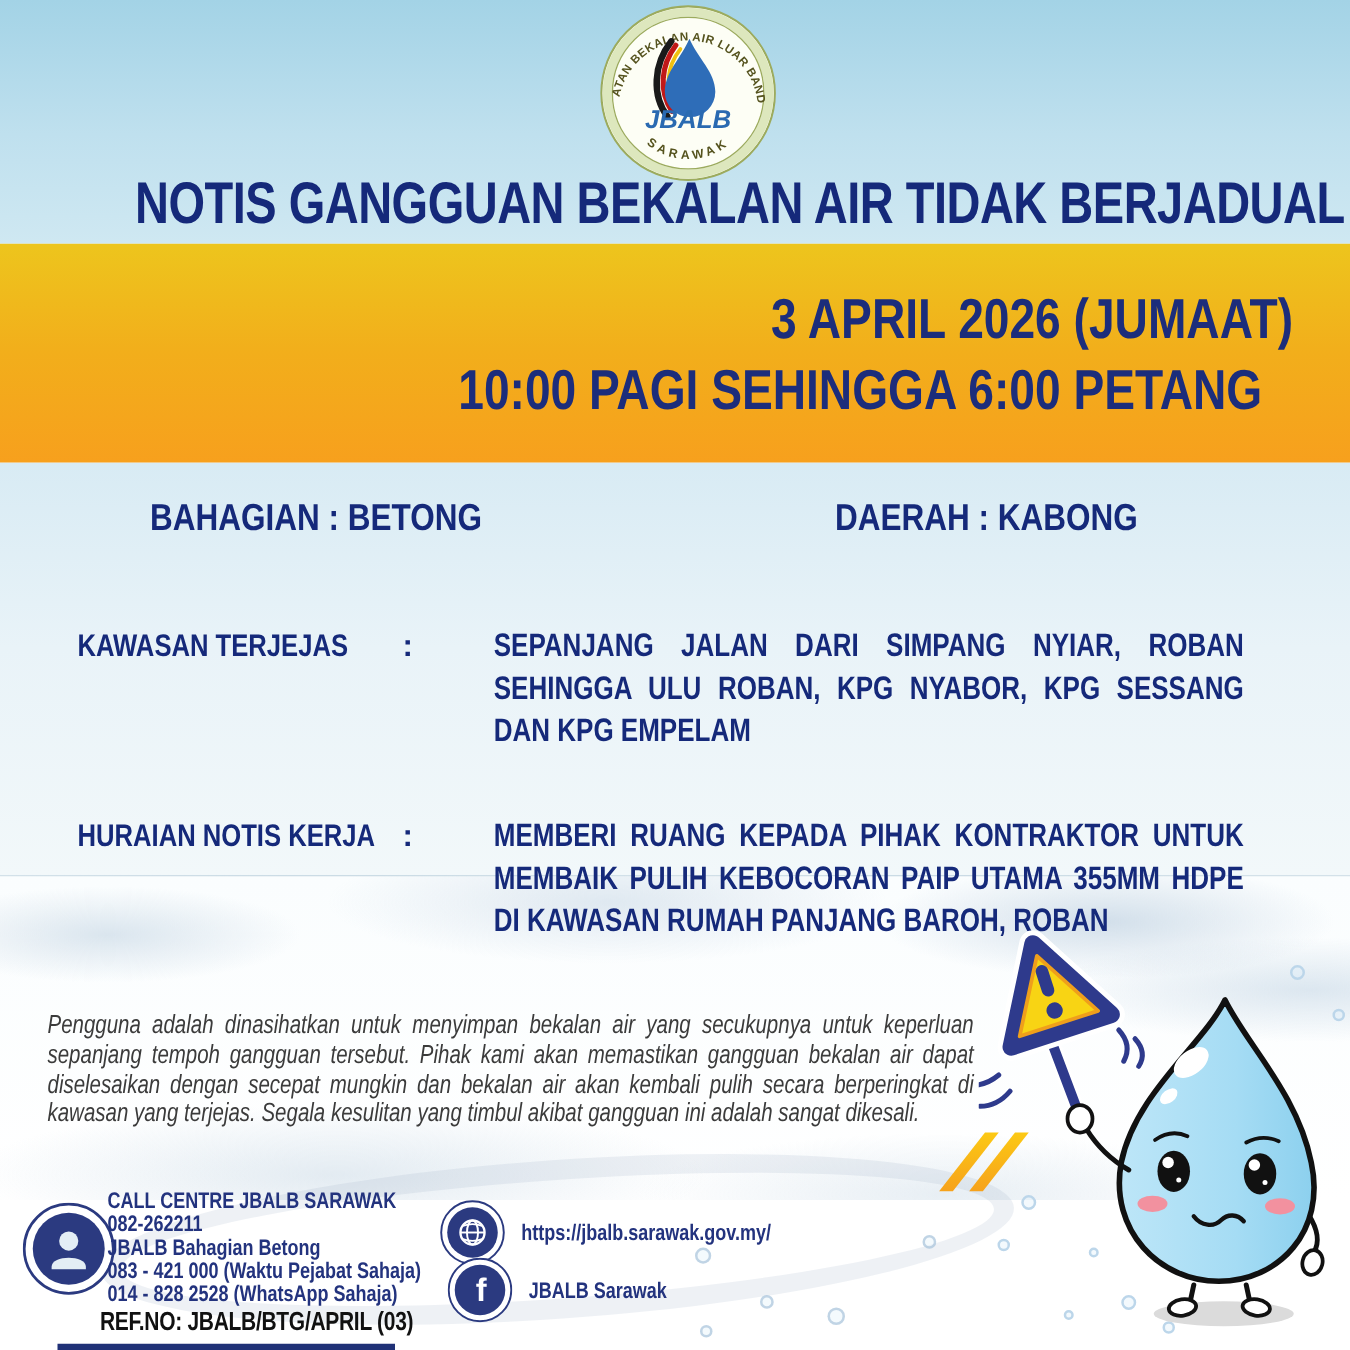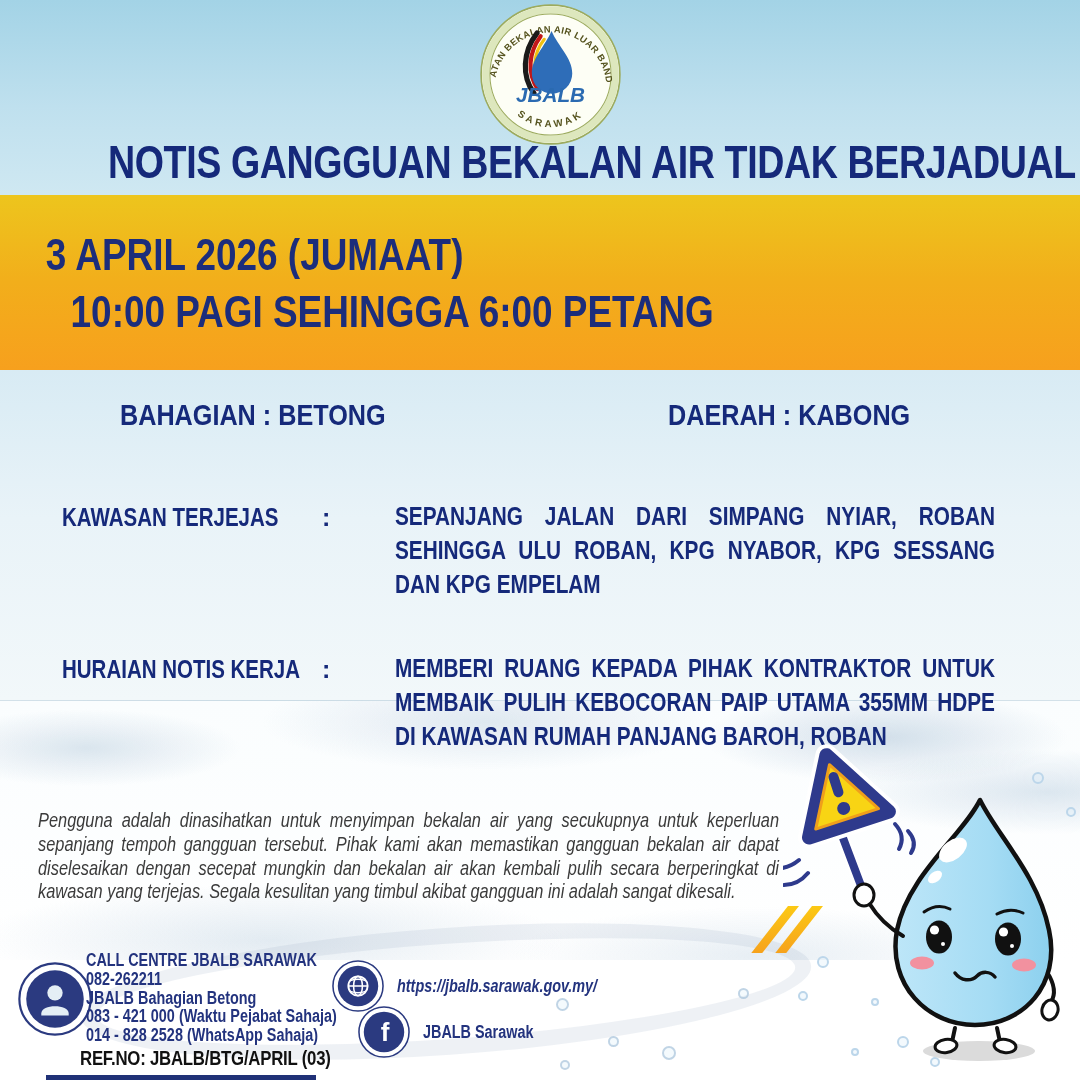--- a/index.html
+++ b/index.html
@@ -5,21 +5,21 @@
   html,body { margin:0; padding:0; background:#e8e8e8; }
   .poster {
     position:relative; width:1080px; height:1080px; overflow:hidden;
     font-family:"Liberation Sans", sans-serif; background:#ffffff;
   }
   
   .bg-top { position:absolute; left:0; top:0; width:1080px; height:195px;
     background:linear-gradient(180deg,#a3d3e6 0%,#bfe0ee 55%,#cfe8f2 100%); }
   .band { position:absolute; left:0; top:195px; width:1080px; height:175px;
     background:linear-gradient(180deg,#edc51d 0%,#f2ae1b 50%,#f7a01d 100%);
-    display:flex; flex-direction:column; justify-content:center; align-items:flex-start; gap:12px; }
+    display:flex; flex-direction:column; justify-content:center; align-items:flex-end; gap:12px; }
   .bg-mid { position:absolute; left:0; top:370px; width:1080px; height:330px;
     background:linear-gradient(180deg,#d8ebf4 0%,#e9f3f8 45%,#f2f8fa 100%); }
   .bg-splash { position:absolute; left:0; top:700px; width:1080px; height:260px;
     border-top:1px solid rgba(175,200,215,.55);
     background:
       radial-gradient(ellipse 220px 55px at 8% 18%, rgba(165,190,212,.38), transparent 70%),
       radial-gradient(ellipse 320px 70px at 45% 8%, rgba(160,185,210,.30), transparent 70%),
       radial-gradient(ellipse 260px 65px at 82% 14%, rgba(150,178,205,.40), transparent 70%),
       radial-gradient(ellipse 300px 60px at 97% 35%, rgba(160,188,212,.35), transparent 70%),
       radial-gradient(ellipse 420px 80px at 25% 92%, rgba(170,195,215,.33), transparent 70%),
@@ -65,21 +65,21 @@
 
   
   .call-block { position:absolute; left:86px; top:951px; transform:scaleX(0.80); transform-origin:left top; }
   .call-block .cl { font-size:18px; font-weight:bold; color:#23337e; line-height:18.8px; white-space:nowrap; }
   .refno { position:absolute; left:80px; top:1046px; font-size:21px; font-weight:bold;
     color:#111111; letter-spacing:-0.3px; white-space:nowrap;
     transform:scaleX(0.80); transform-origin:left top; }
   .soc-row { position:absolute; display:flex; align-items:center; gap:13px; }
   .soc-row .soc-text { font-size:18px; font-weight:bold; color:#23337e; white-space:nowrap;
     transform:scaleX(0.80); transform-origin:left center; }
-  .row-web { left:332px; top:960px;font-style:italic; } .row-fb { left:358px; top:1006px; } .row-ig { left:626px; top:972px; }
+  .row-web { left:352px; top:960px; } .row-fb { left:358px; top:1006px; } .row-ig { left:626px; top:972px; }
   .icon-wrap { flex:0 0 auto; line-height:0; }
   .person-wrap { position:absolute; left:18px; top:962px; line-height:0; }
   .logo-wrap { position:absolute; left:478px; top:2px; line-height:0; }
   .mascot-wrap { position:absolute; left:783px; top:740px; line-height:0; }
   .bottom-bar { position:absolute; left:46px; top:1075px; width:270px; height:5px; background:#203177; }
 </style>
 </head>
 <body>
 
 <div class="poster">

